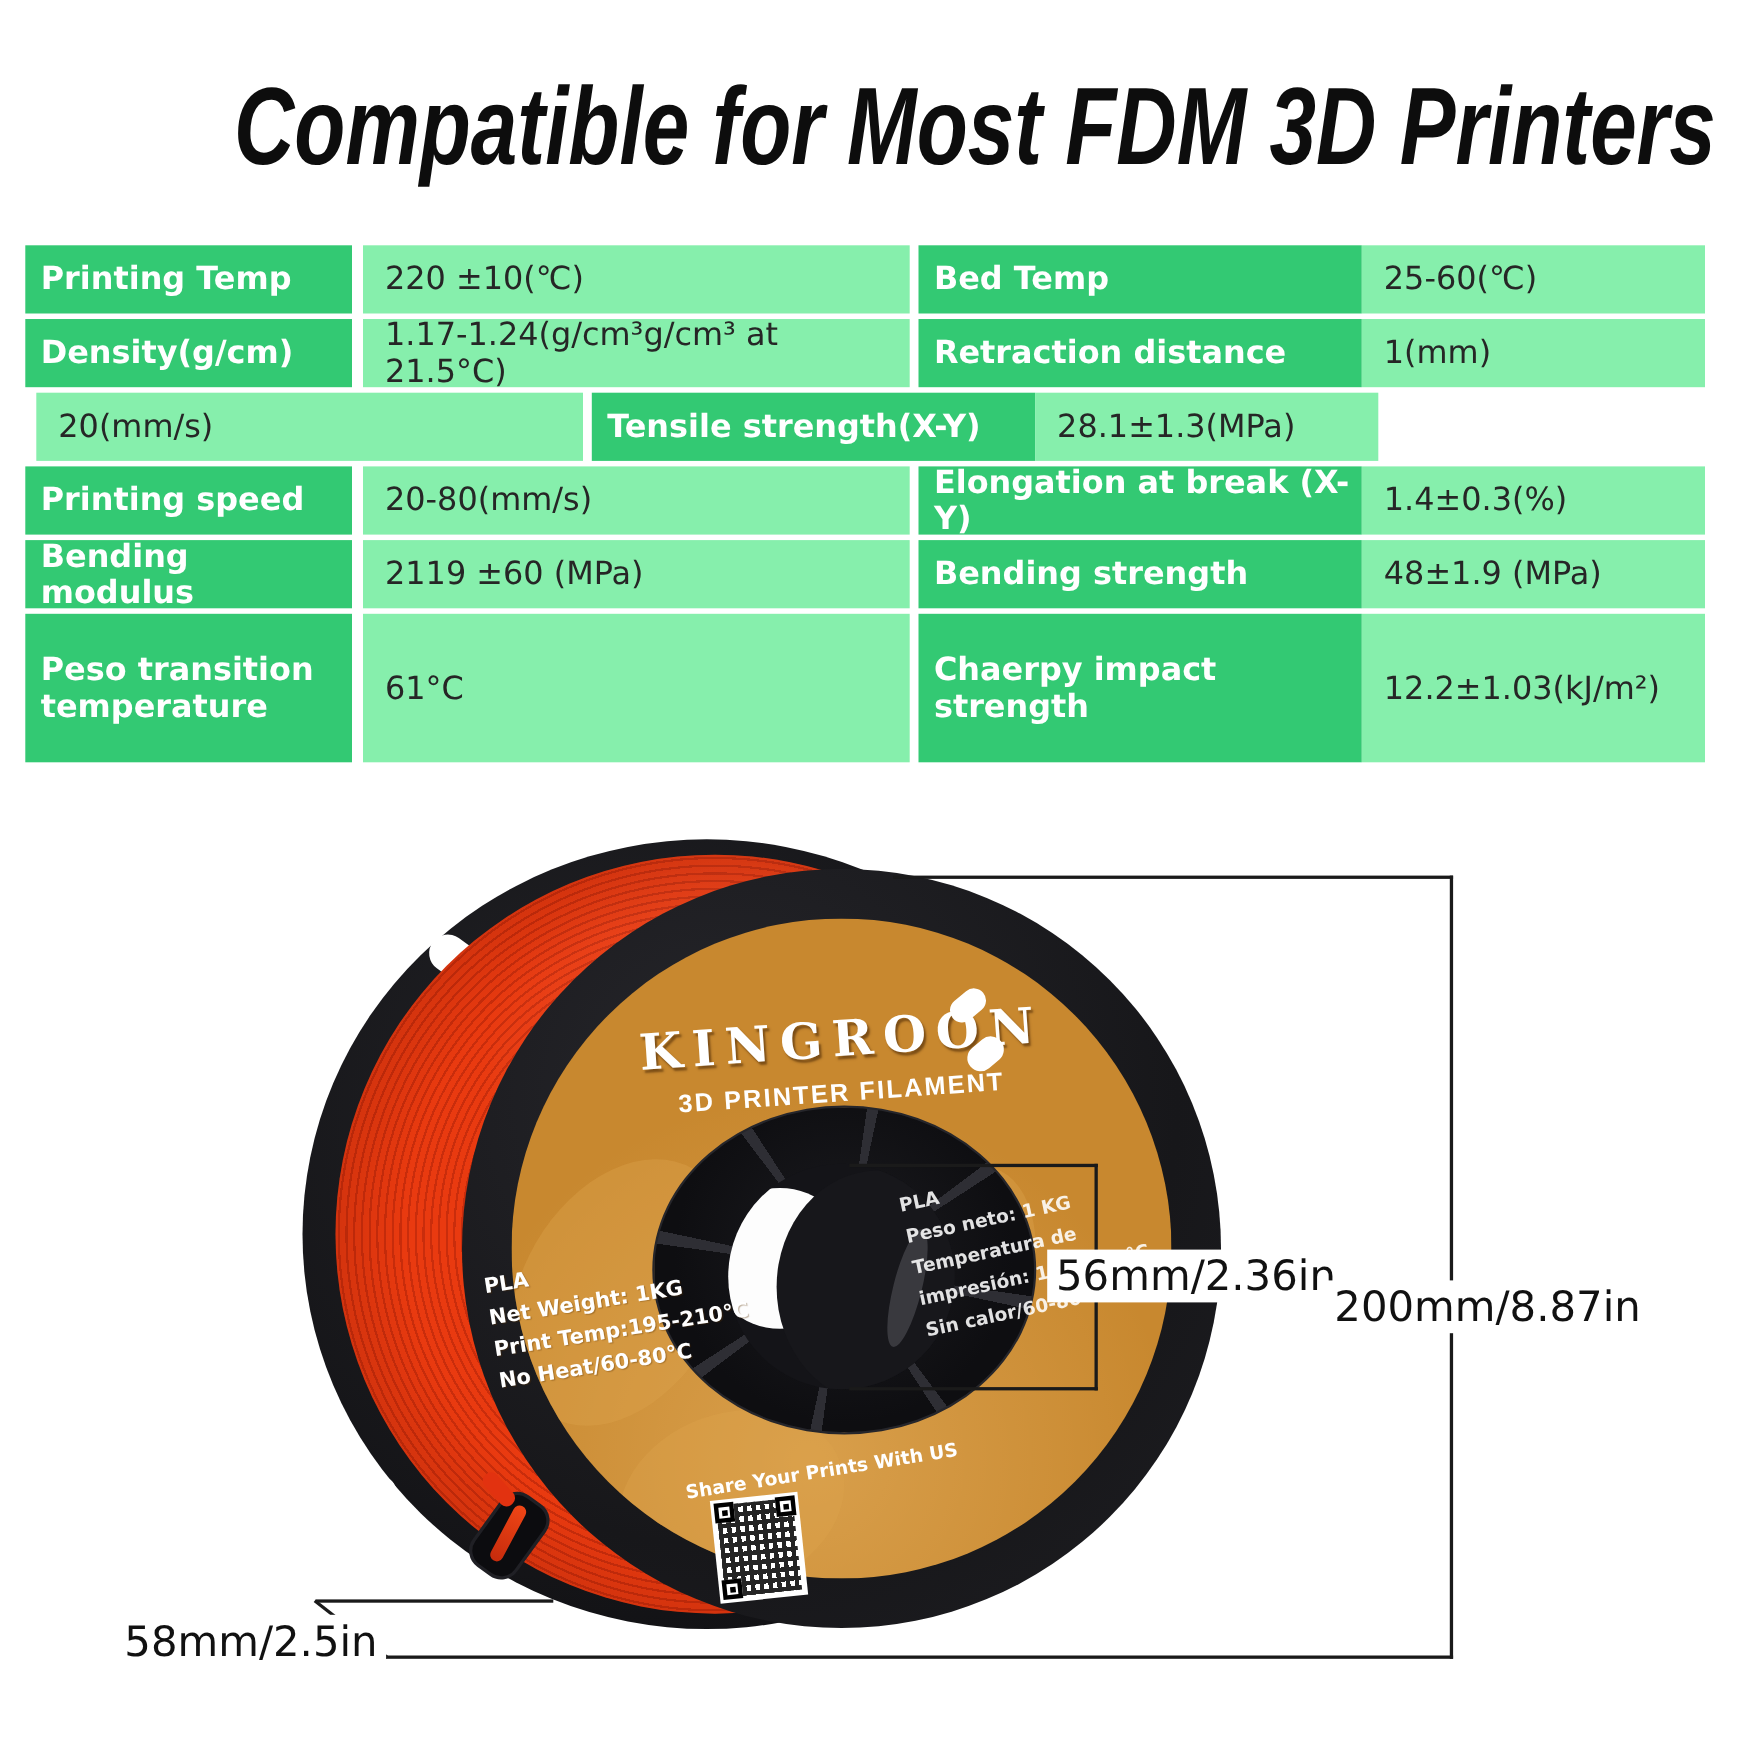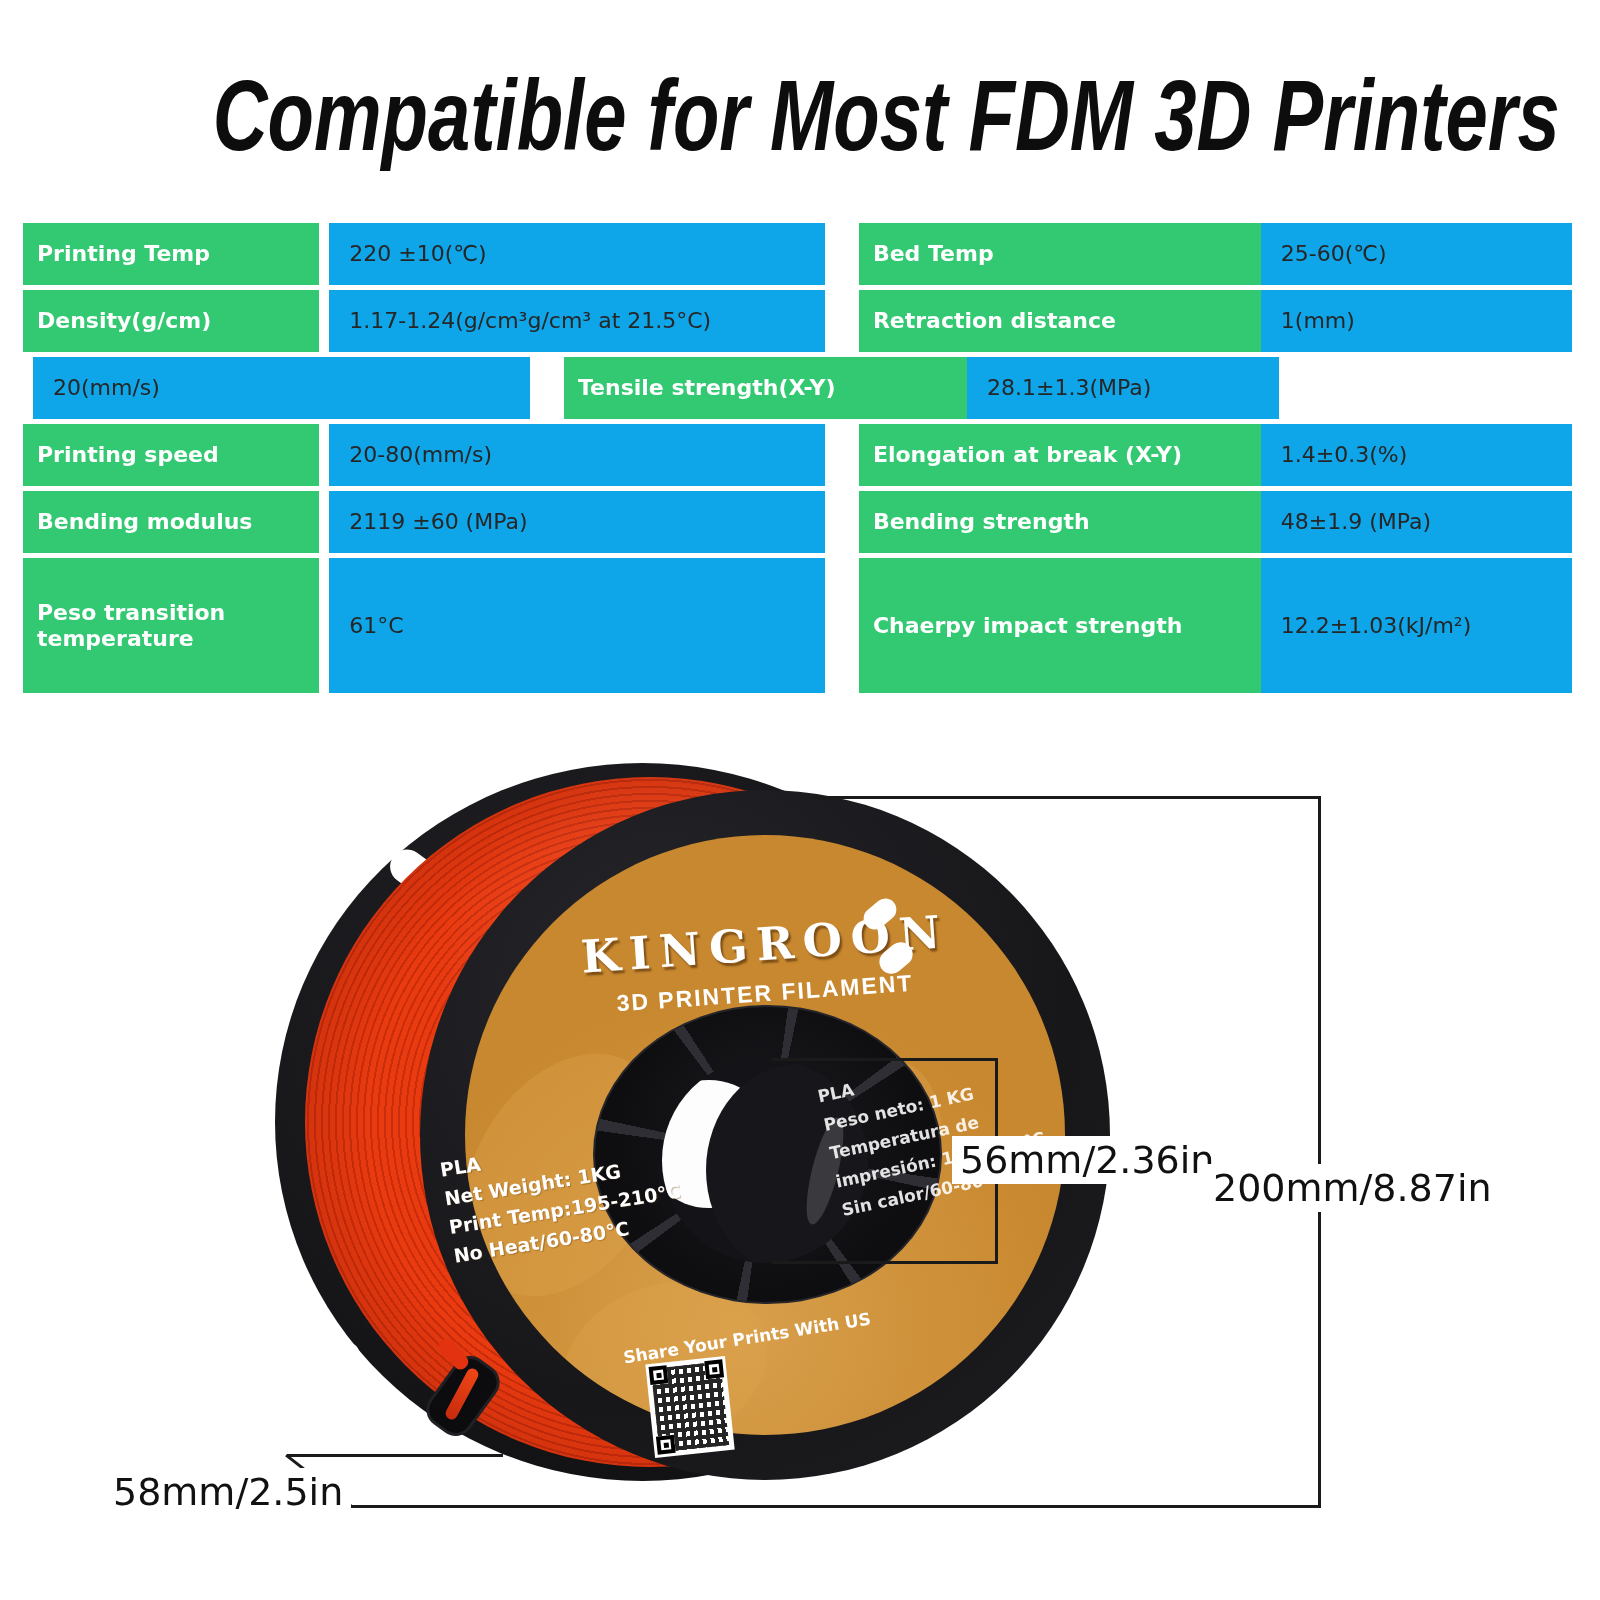--- a/index.html
+++ b/index.html
@@ -10,26 +10,26 @@
   .title-wrap{position:absolute;top:58px;left:0;width:1600px;text-align:center;}
   .title{display:inline-block;font-family:"Liberation Sans",sans-serif;
          font-weight:bold;font-style:italic;font-size:100px;color:#0d0d0d;
          white-space:nowrap;transform:scaleX(0.76);transform-origin:center;}
 
   
   .spec-table{position:absolute;left:23px;top:223px;width:1549px;display:flex;
               flex-direction:column;gap:5px;}
   .trow{display:flex;height:62px;}
   .trow.tall{height:135px;}
-  .cell{display:flex;align-items:center;font-size:22px;line-height:1.15;}
+  .cell{display:flex;align-items:center;font-size:29px;line-height:1.15;}
   .lbl{background:var(--green);color:#ffffff;font-weight:600;padding-left:14px;}
-  .val{background:#0ea5e9;color:#262626;font-weight:500;padding-left:20px;}
+  .val{background:#86efac;color:#262626;font-weight:500;padding-left:20px;}
   .lbl-l{width:283px;}
   .val-l{width:477px;margin-left:10px;}
-  .lbl-r{width:389px;margin-left:34px;}
+  .lbl-r{width:389px;margin-left:8px;}
   .val-r{width:292px;margin-left:0;}
 
   
   .abs{position:absolute;}
   .round{border-radius:50%;}
   .back-flange{left:275px;top:763px;width:735px;height:718px;
     background:radial-gradient(circle at 40% 35%, #232327 0%, #121215 75%);}
   .bf-hole-big{left:388px;top:856px;width:56px;height:34px;background:#fff;
     border-radius:17px;transform:rotate(36deg);}
   .bf-hole-s1{left:315px;top:1314px;width:22px;height:32px;background:#fff;

